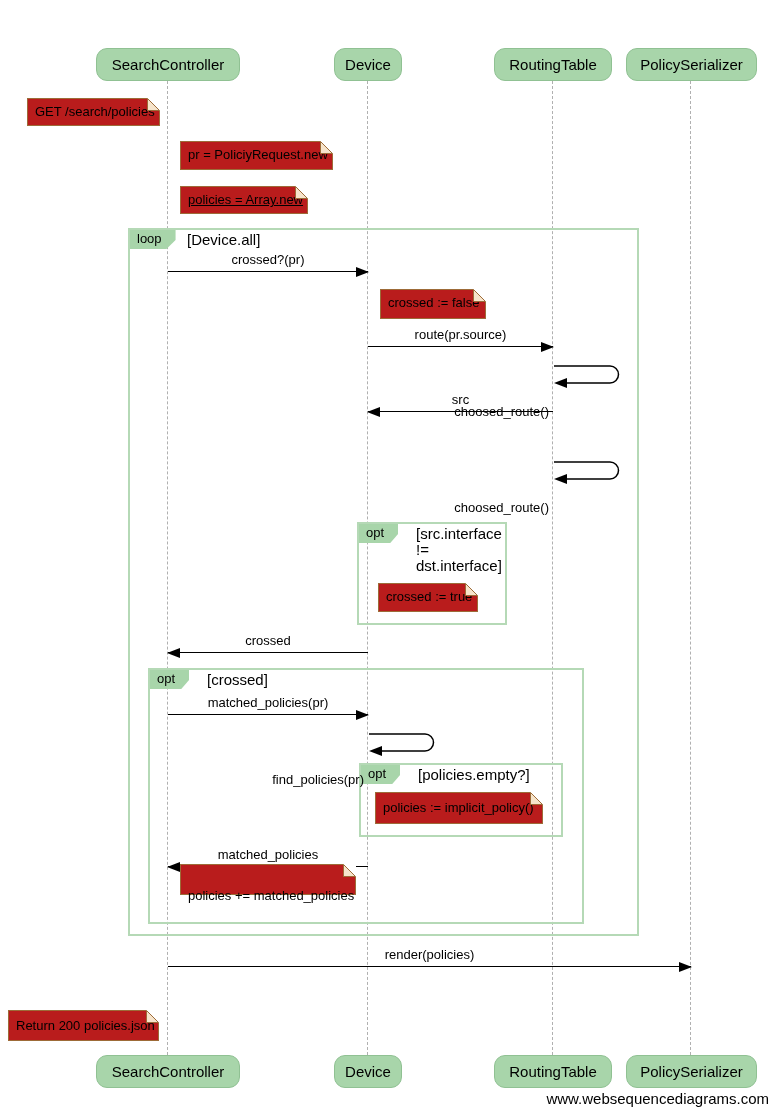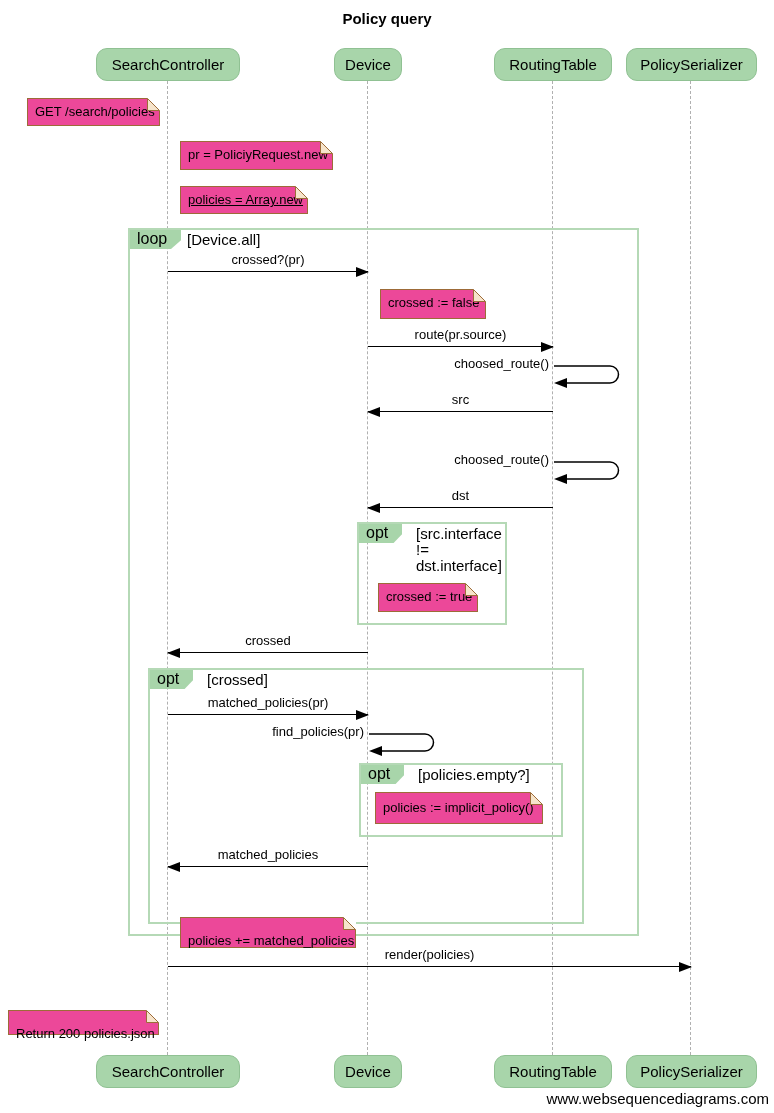--- a/index.html
+++ b/index.html
@@ -7,46 +7,45 @@
           font-family:"Liberation Sans",sans-serif;color:#000;}
   .title{position:absolute;left:0;right:0;top:10px;text-align:center;
          font-size:15px;font-weight:bold;}
   .lifeline{position:absolute;width:0;border-left:1px dashed #b0b0b0;top:81px;height:974px;}
   .actor{position:absolute;height:33px;background:#a8d5aa;border:1px solid #90c193;
          border-radius:11px;box-sizing:border-box;text-align:center;line-height:31px;
          font-size:15px;}
   .frag{position:absolute;border:2px solid #b5d9b6;box-sizing:border-box;}
   .frag-tab{position:absolute;top:0;left:0;height:19px;background:#a8d5aa;
             clip-path:polygon(0 0,100% 0,100% 52%,80% 100%,0 100%);
-            font-size:16px;line-height:18px;padding:0 14px 0 7px;}
+            font-size:13px;line-height:18px;padding:0 14px 0 7px;}
   .frag-cond{position:absolute;top:2px;left:57px;font-size:15px;line-height:16px;
              white-space:pre-line;}
-  .note{position:absolute;background:#ec4899;border:1px solid #9d6b38;box-sizing:border-box;
+  .note{position:absolute;background:#b91c1c;border:1px solid #9d6b38;box-sizing:border-box;
         font-size:13px;padding:5px 7px 0 7px;white-space:nowrap;}
   .note .fold{position:absolute;top:-1px;right:-1px;}
   .msg{position:absolute;height:20px;}
   .msg .mlabel{position:absolute;left:0;right:0;bottom:5px;text-align:center;
                font-size:13px;white-space:nowrap;}
   .msg .mline{position:absolute;left:0;right:0;bottom:0;border-bottom:1.5px solid #000;}
   .msg .head-r{position:absolute;right:-1px;bottom:-5px;width:0;height:0;
                border-top:5px solid transparent;border-bottom:5px solid transparent;
                border-left:13px solid #000;}
   .msg .head-l{position:absolute;left:-1px;bottom:-5px;width:0;height:0;
                border-top:5px solid transparent;border-bottom:5px solid transparent;
                border-right:13px solid #000;}
-  .selflabel{position:absolute;font-size:13px;white-space:nowrap;}
+  .selflabel{position:absolute;font-size:13px;white-space:nowrap;margin-top:48px;}
   .selfsvg{position:absolute;}
   .footer{position:absolute;right:5px;top:1090px;font-size:15px;}
 </style>
 </head>
 <body>
 
 <div id="canvas">
 
-  <div class="title">Policy query</div>
 
   <div class="lifeline" style="left:167px;"></div>
   <div class="lifeline" style="left:367px;"></div>
   <div class="lifeline" style="left:552px;"></div>
   <div class="lifeline" style="left:690px;"></div>
 
   <div class="actor" style="left:96px;top:48px;width:144px;">SearchController</div>
   <div class="actor" style="left:334px;top:48px;width:68px;">Device</div>
   <div class="actor" style="left:494px;top:48px;width:118px;">RoutingTable</div>
   <div class="actor" style="left:626px;top:48px;width:131px;">PolicySerializer</div>
@@ -94,25 +93,20 @@
     <div class="head-l"></div>
   </div>
 
 
   <div class="selflabel" style="right:225px;top:452px;">choosed_route()</div>
   <svg class="selfsvg" style="left:554px;top:459px;" width="72" height="27" viewBox="0 0 72 27">
     <path d="M0,3 H56 A8.5,8.5 0 0 1 56,20 H13" fill="none" stroke="#000" stroke-width="1.5"></path>
     <polygon points="13,15 13,25 0,20" fill="#000"></polygon>
   </svg>
 
-  <div class="msg" style="left:368px;top:488px;width:185px;">
-    <div class="mlabel">dst</div>
-    <div class="mline"></div>
-    <div class="head-l"></div>
-  </div>
 
   <div class="msg" style="left:168px;top:633px;width:200px;text-decoration:underline;">
     <div class="mlabel">crossed</div>
     <div class="mline"></div>
     <div class="head-l"></div>
   </div>
 
   <div class="msg" style="left:168px;top:695px;width:200px;">
     <div class="mlabel">matched_policies(pr)</div>
     <div class="mline"></div>
@@ -173,28 +167,28 @@
         <path d="M0.5,0.5 L12.5,12.5 L0.5,12.5 Z" fill="#f6e4cb" stroke="#9d6b38" stroke-width="1"></path>
       </svg>
   </div>
   <div class="note" style="left:375px;top:792px;width:168px;height:32px;padding-top:7px;">
     <span>policies := implicit_policy()</span>
     <svg class="fold" width="13" height="13" viewBox="0 0 13 13">
         <path d="M0,0 L13,0 L13,13 Z" fill="#ffffff"></path>
         <path d="M0.5,0.5 L12.5,12.5 L0.5,12.5 Z" fill="#f6e4cb" stroke="#9d6b38" stroke-width="1"></path>
       </svg>
   </div>
-  <div class="note" style="left:180px;top:917px;width:176px;height:31px;padding-top:15px;">
+  <div class="note" style="left:180px;top:864px;width:176px;height:31px;padding-top:23px;">
     <span>policies += matched_policies</span>
     <svg class="fold" width="13" height="13" viewBox="0 0 13 13">
         <path d="M0,0 L13,0 L13,13 Z" fill="#ffffff"></path>
         <path d="M0.5,0.5 L12.5,12.5 L0.5,12.5 Z" fill="#f6e4cb" stroke="#9d6b38" stroke-width="1"></path>
       </svg>
   </div>
-  <div class="note" style="left:8px;top:1010px;width:151px;height:25px;padding-top:15px;">
+  <div class="note" style="left:8px;top:1010px;width:151px;height:31px;padding-top:7px;">
     <span>Return 200 policies.json</span>
     <svg class="fold" width="13" height="13" viewBox="0 0 13 13">
         <path d="M0,0 L13,0 L13,13 Z" fill="#ffffff"></path>
         <path d="M0.5,0.5 L12.5,12.5 L0.5,12.5 Z" fill="#f6e4cb" stroke="#9d6b38" stroke-width="1"></path>
       </svg>
   </div>
 
   <div class="actor" style="left:96px;top:1055px;width:144px;">SearchController</div>
   <div class="actor" style="left:334px;top:1055px;width:68px;">Device</div>
   <div class="actor" style="left:494px;top:1055px;width:118px;">RoutingTable</div>

